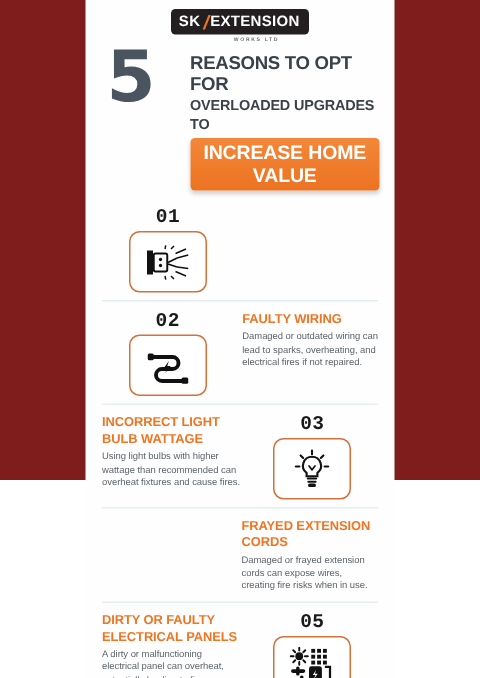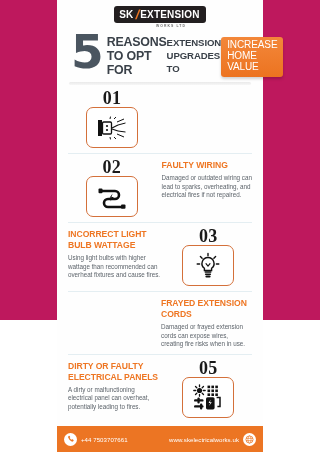--- a/index.html
+++ b/index.html
@@ -13,21 +13,21 @@
     overflow: hidden;
     font-family: "Liberation Sans", sans-serif;
     -webkit-font-smoothing: antialiased;
   }
 
   
   .page {
     position: relative;
     width: 320px;
     height: 320px;
-    background: #be185d;
+    background: #7f1d1d;
     box-sizing: border-box;
   }
   .sheet {
     position: absolute;
     left: 57px;
     top: 0;
     width: 206px;
     height: 452px;
     background: #fefefe;
     box-sizing: border-box;
@@ -94,49 +94,51 @@
     line-height: 38px;
     font-weight: bold;
     color: #4a5560;
     margin-top: 1px;
     margin-right: 5px;
     font-family: "DejaVu Sans", sans-serif;
     letter-spacing: -2px;
   }
   .headline-lines {
     display: flex;
-    flex-direction: row;
+    flex-direction: column;
     padding-top: 3px;
+    margin-left: 20px;
   }
   .hl-1 {
     font-size: 12.4px;
     font-weight: bold;
     color: #3a4149;
     letter-spacing: -.2px;
     line-height: 14px;
   }
   .hl-2 {
     font-size: 9.6px;
     font-weight: bold;
     color: #3a4149;
     letter-spacing: -.1px;
     line-height: 13px;
     margin-top: 1px;
   }
   .hl-3 {
     margin-top: 2px;
     background: linear-gradient(180deg,#f3873a 0%, #ec7320 100%);
     color: #ffffff;
-    font-size: 10px;
-    font-weight: normal;
+    font-size: 13px;
+    font-weight: bold;
     letter-spacing: -.1px;
     padding: 2px 6px 3px 6px;
     border-radius: 3px;
     display: inline-block;
     box-shadow: 0 2px 3px rgba(0,0,0,.18);
+    text-align: center;
   }
 
   .hero-rule {
     height: 3px;
     margin: 5px 12px 0 12px;
     background: linear-gradient(180deg,#e9e9e9,#f7f7f7);
     border-radius: 2px;
   }
 
   
@@ -182,26 +184,26 @@
   }
   .r-body {
     color: #5d646b;
     font-size: 6.3px;
     line-height: 8.6px;
     margin-top: 3px;
     letter-spacing: -.02px;
   }
   .r-num {
     color: #1a1a1a;
-    font-size: 18px;
+    font-size: 13px;
     font-weight: bold;
     letter-spacing: .3px;
     line-height: 14px;
     margin-bottom: 2px;
-    font-family: Liberation Serif, serif;
+    font-family: Liberation Mono, monospace;
   }
   .icon-box {
     width: 52px;
     height: 41px;
     border: 1.4px solid #d4703a;
     border-radius: 7px;
     background: #ffffff;
     display: flex;
     align-items: center;
     justify-content: center;
@@ -263,21 +265,21 @@
           <span class="logo-electrical">EXTENSION</span>
         </div>
         <div class="logo-sub">WORKS LTD</div>
       </div>
     </div>
 
     <div class="headline">
       <div class="big-five">5</div>
       <div class="headline-lines">
         <div class="hl-1">REASONS TO OPT FOR</div>
-        <div class="hl-2">EXTENSION UPGRADES TO</div>
+        <div class="hl-2">OVERLOADED UPGRADES TO</div>
         <div class="hl-3">INCREASE HOME VALUE</div>
       </div>
     </div>
     <div class="hero-rule"></div>
 
     <div class="rows">
 
       <div class="row">
         <div class="col-icon">
           <div class="r-num">01</div>

